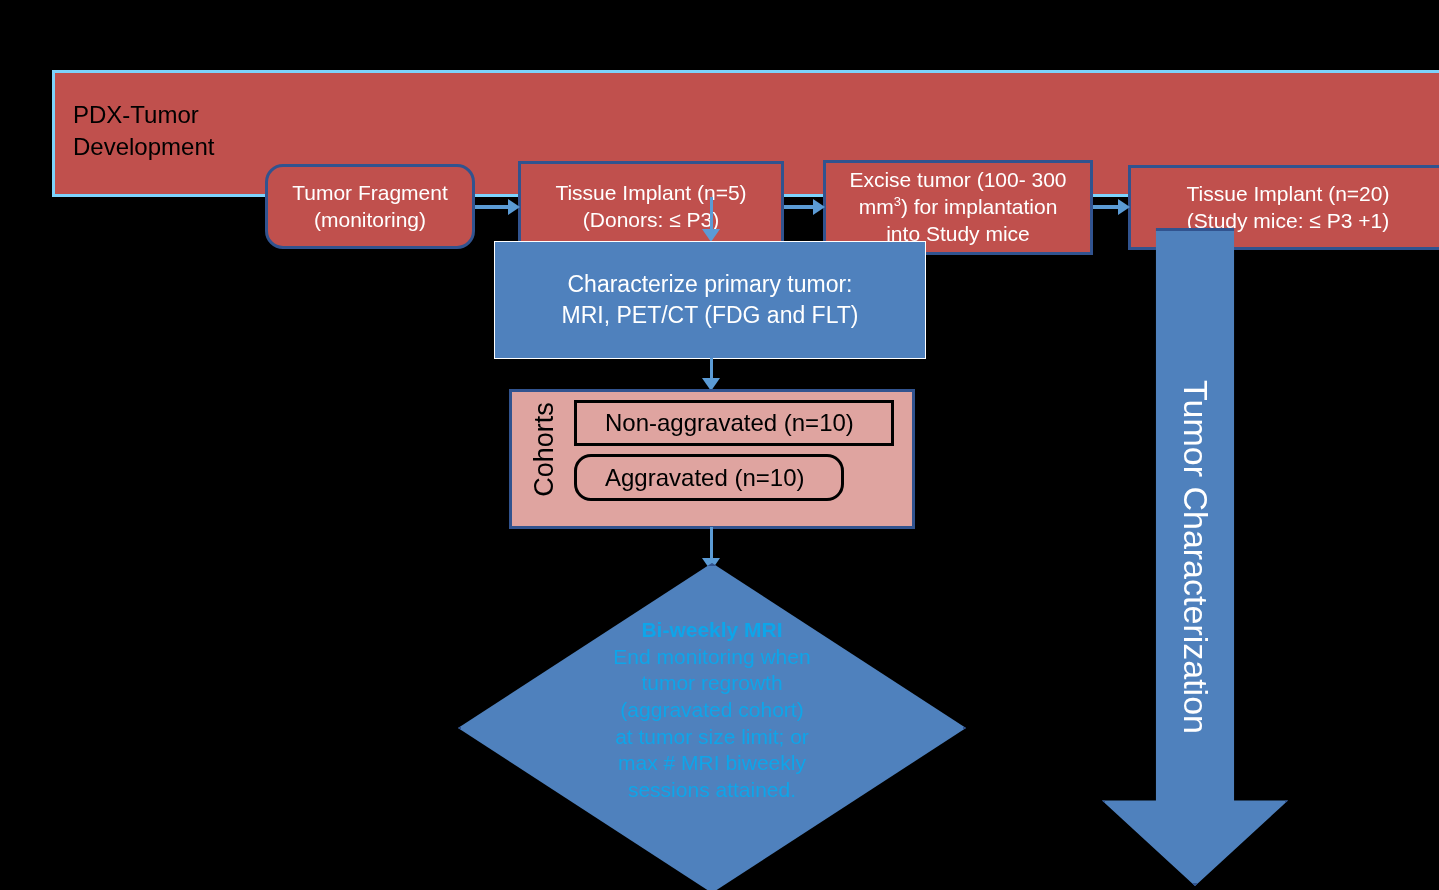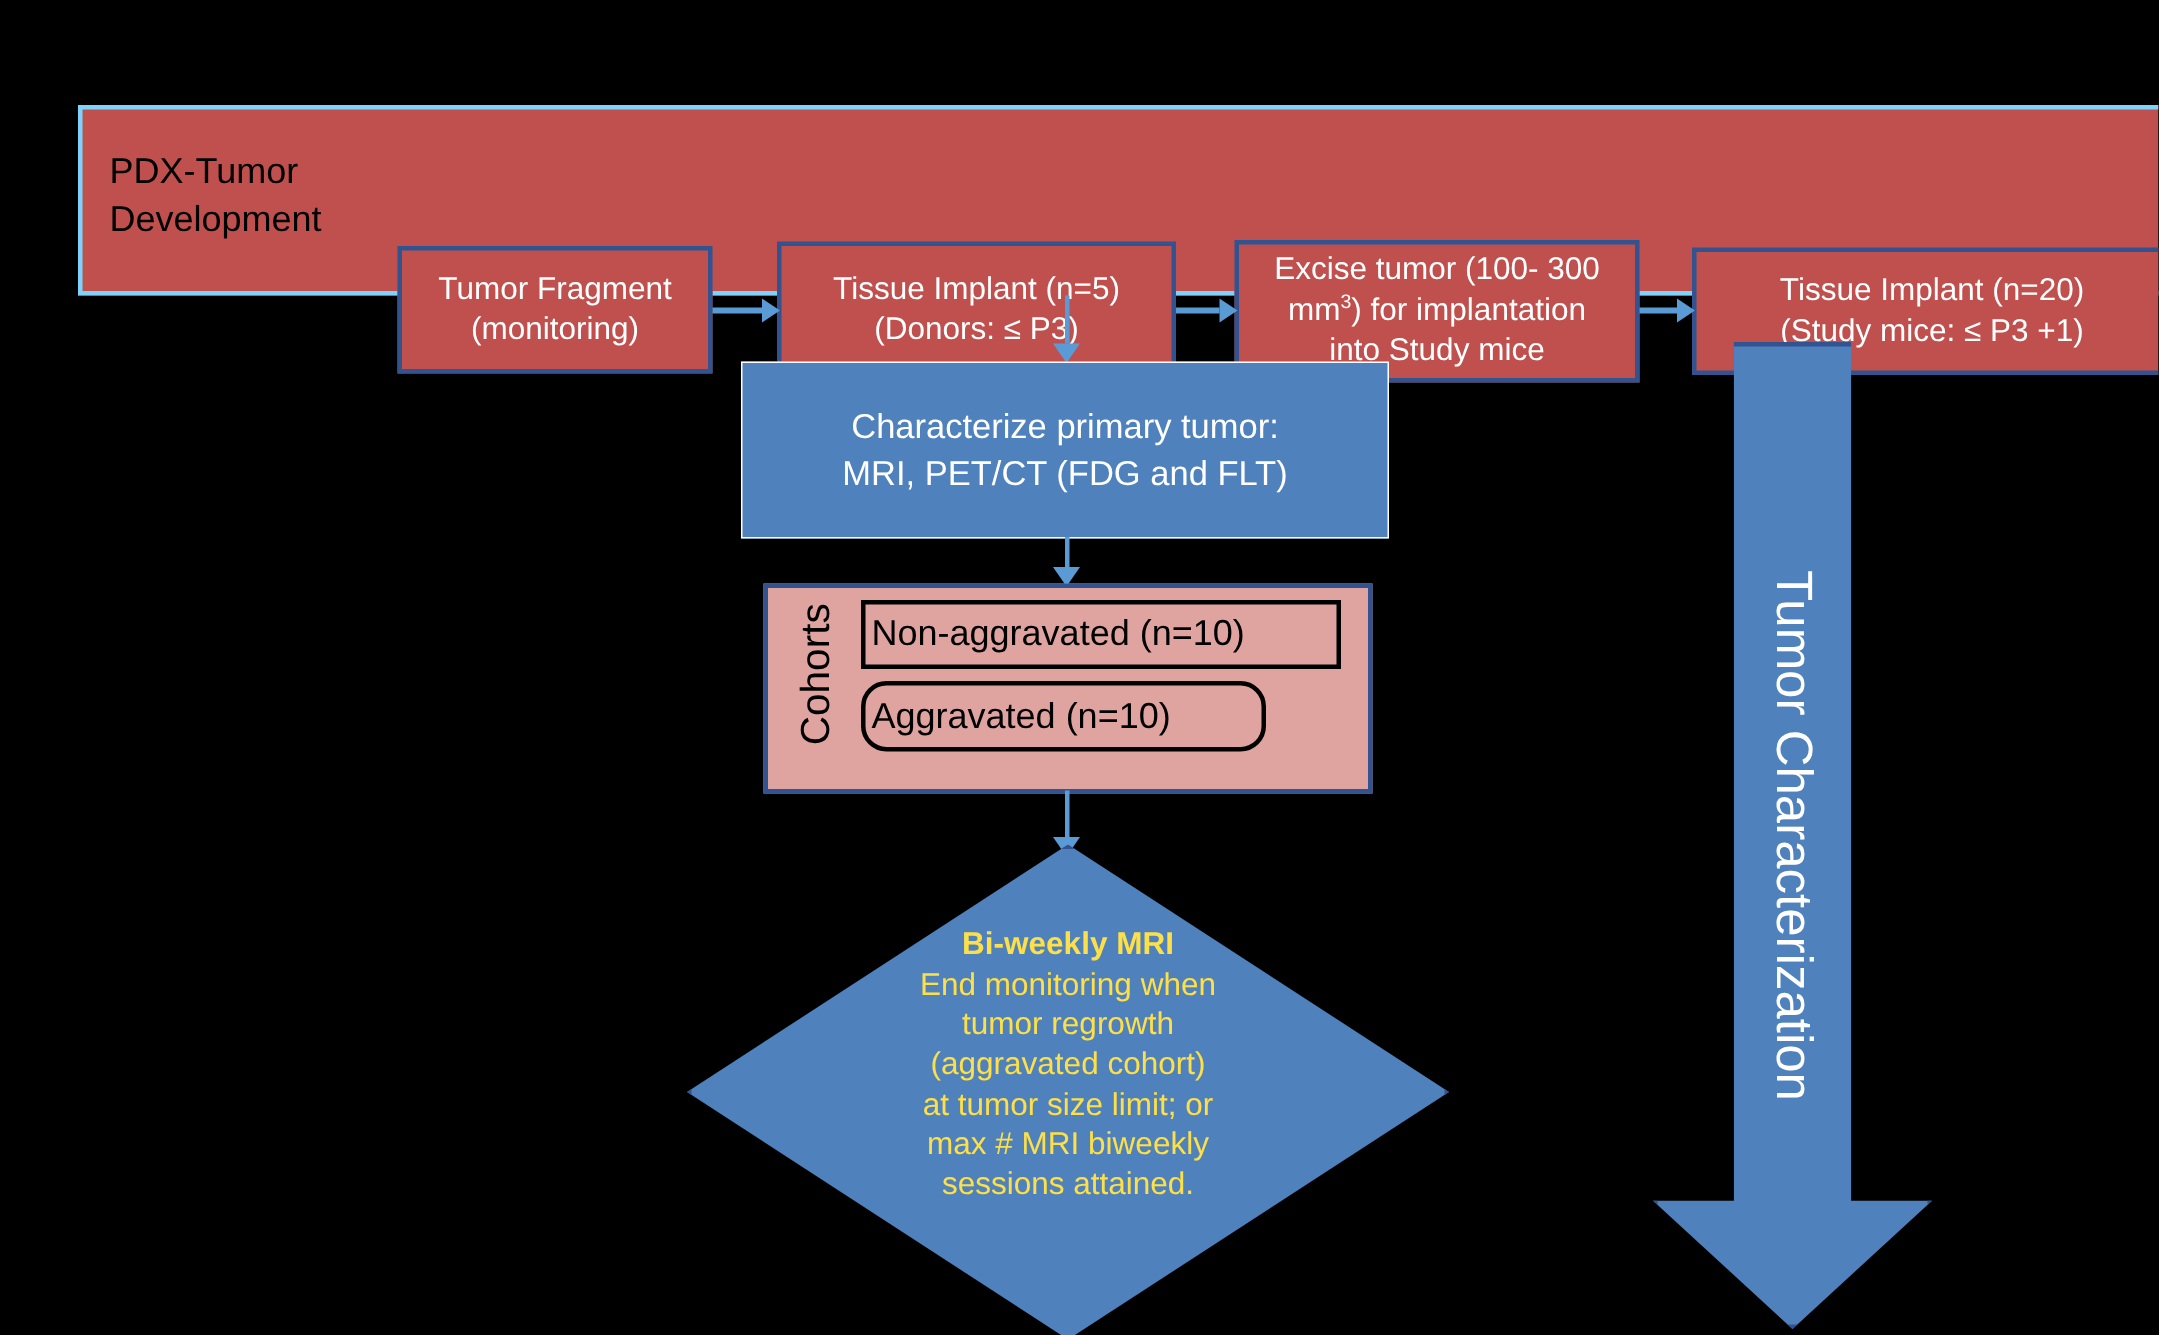--- a/index.html
+++ b/index.html
@@ -46,21 +46,21 @@
     box-sizing: border-box;
     color: #ffffff;
     font-size: 21px;
     line-height: 1.28;
     text-align: center;
     display: flex;
     align-items: center;
     justify-content: center;
     padding: 2px 6px;
   }
-  .pbox-1 { left: 210px; top: 91px;  width: 210px; height: 85px; }
+  .pbox-1 { left: 210px; top: 91px;  width: 210px; height: 85px; border-radius: 18px; }
   .pbox-2 { left: 463px; top: 88px;  width: 266px; height: 91px; }
   .pbox-3 { left: 768px; top: 87px;  width: 270px; height: 95px; }
   .pbox-4 { left: 1073px; top: 92px; width: 320px; height: 85px; }
 
   
   .harrow {
     position: absolute;
     height: 16px;
     display: flex;
     align-items: center;
@@ -148,21 +148,21 @@
   }
   .cohort-item {
     position: absolute;
     background: #dfa4a0;
     border: 3px solid #000000;
     box-sizing: border-box;
     color: #000000;
     font-size: 24px;
     display: flex;
     align-items: center;
-    padding-left: 4px;
+    padding-left: 28px;
   }
   .cohort-item-1 { left: 62px; top: 8px;  width: 320px; height: 46px; }
   .cohort-item-2 { left: 62px; top: 62px; width: 270px; height: 47px; border-radius: 17px; }
 
   
   .diamond-wrap {
     position: absolute;
     left: 458px;
     top: 563px;
     width: 508px;
@@ -176,21 +176,21 @@
     box-sizing: border-box;
     clip-path: polygon(50% 0%, 100% 50%, 50% 100%, 0% 50%);
   }
   .diamond-text {
     position: absolute;
     left: 50%;
     top: 54px;
     transform: translateX(-50%);
     width: 300px;
     text-align: center;
-    color: #fde047;
+    color: #0ea5e9;
     font-size: 21px;
     line-height: 1.27;
   }
   .diamond-text .hd { font-weight: bold; display: block; }
   .diamond-text .ln { display: block; }
 
   
   .bigarrow {
     position: absolute;
     left: 1102px;

